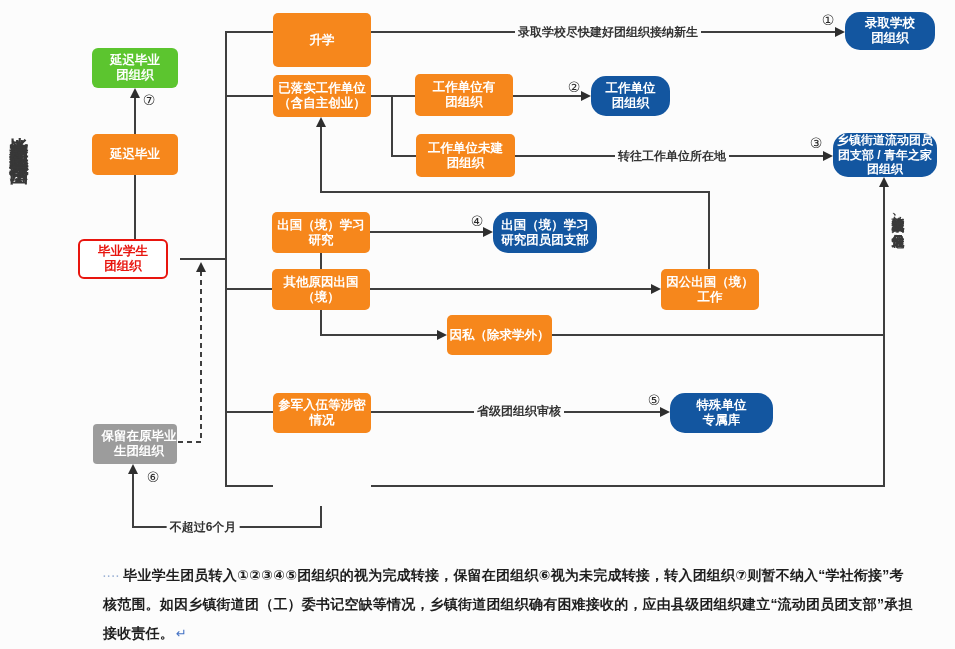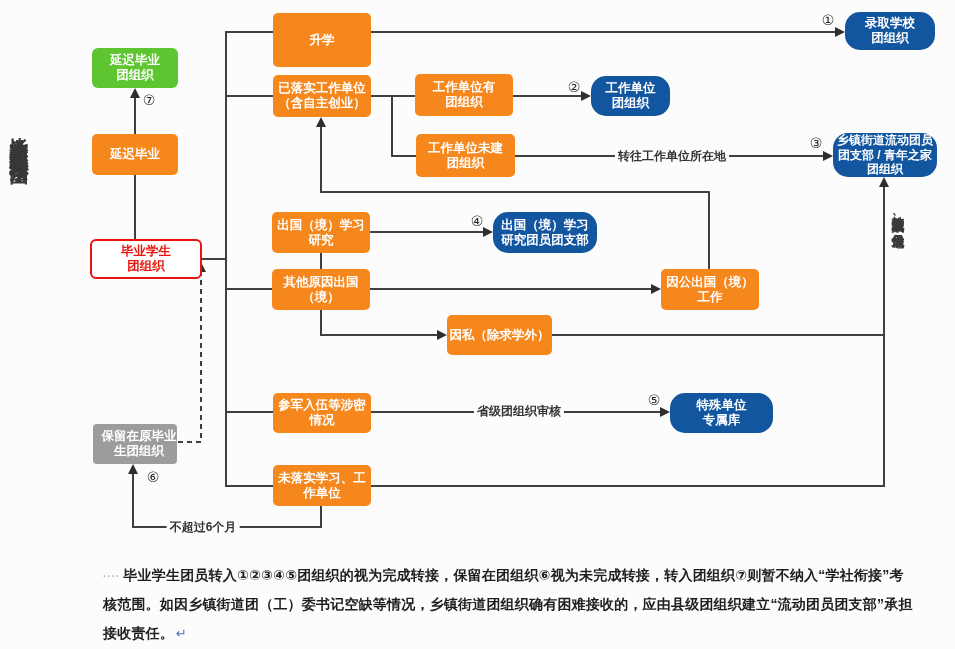--- a/index.html
+++ b/index.html
@@ -102,21 +102,21 @@
     </g>
   </svg>
 
   <div class="vtitle">毕业学生团员团组织关系转接指引图</div>
 
   <div class="vside">转往户籍所在地或本人、父母居住地</div>
 
   <div class="node green" style="left:92px;top:48px;width:86px;height:40px;">延迟毕业
 团组织</div>
   <div class="node orange" style="left:92px;top:134px;width:86px;height:41px;">延迟毕业</div>
-  <div class="node redbox" style="left:90px;top:239px;width:112px;height:40px;">毕业学生
+  <div class="node redbox" style="left:78px;top:239px;width:90px;height:40px;">毕业学生
 团组织</div>
   <div class="node gray" style="left:93px;top:424px;width:84px;height:40px;padding-left:8px;">保留在原毕业
 生团组织</div>
 
   <div class="node orange" style="left:273px;top:13px;width:98px;height:54px;">升学</div>
   <div class="node orange" style="left:273px;top:75px;width:98px;height:42px;">已落实工作单位
 （含自主创业）</div>
   <div class="node orange" style="left:415px;top:74px;width:98px;height:42px;">工作单位有
 团组织</div>
   <div class="node orange" style="left:416px;top:134px;width:99px;height:43px;">工作单位未建
@@ -136,23 +136,22 @@
   <div class="node orange" style="left:272px;top:269px;width:98px;height:41px;">其他原因出国
 （境）</div>
   <div class="node orange" style="left:661px;top:269px;width:98px;height:41px;">因公出国（境）
 工作</div>
   <div class="node orange" style="left:447px;top:315px;width:105px;height:40px;">因私（除求学外）</div>
 
   <div class="node orange" style="left:273px;top:393px;width:98px;height:40px;">参军入伍等涉密
 情况</div>
   <div class="node blue" style="left:670px;top:393px;width:103px;height:40px;">特殊单位
 专属库</div>
-  <div class="node orange" style="left:273px;top:465px;width:98px;height:41px;">未落实学习、工
-作单位</div>
 
+  <div class="elabel" style="left:608px;top:32px;">录取学校尽快建好团组织接纳新生</div>
   <div class="elabel" style="left:672px;top:156px;">转往工作单位所在地</div>
   <div class="elabel" style="left:519px;top:411px;">省级团组织审核</div>
   <div class="elabel" style="left:203px;top:527px;">不超过6个月</div>
 
   <div class="num" style="left:828px;top:20px;">①</div>
   <div class="num" style="left:574px;top:87px;">②</div>
   <div class="num" style="left:816px;top:143px;">③</div>
   <div class="num" style="left:477px;top:221px;">④</div>
   <div class="num" style="left:654px;top:400px;">⑤</div>
   <div class="num" style="left:153px;top:477px;">⑥</div>

